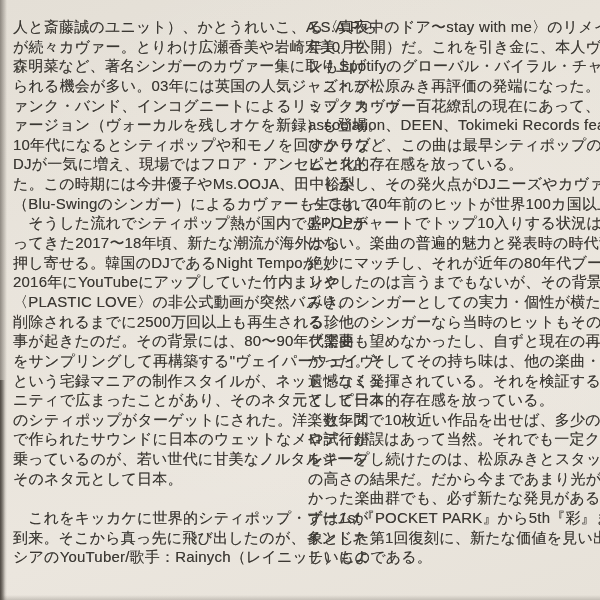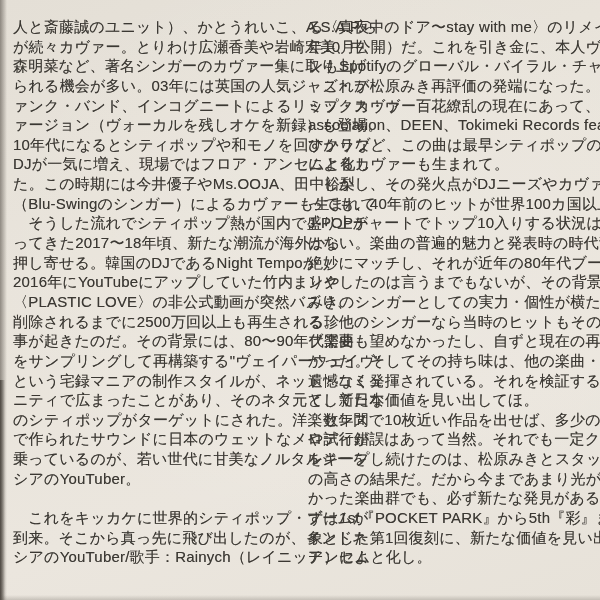--- a/index.html
+++ b/index.html
@@ -80,51 +80,51 @@
       <div class="line">2016年にYouTubeにアップしていた竹内まりや</div>
       <div class="line">〈PLASTIC LOVE〉の非公式動画が突然バズり、</div>
       <div class="line">削除されるまでに2500万回以上も再生される珍</div>
       <div class="line">事が起きたのだ。その背景には、80〜90年代楽曲</div>
       <div class="line">をサンプリングして再構築する"ヴェイパーウェイヴ"</div>
       <div class="line">という宅録マニアの制作スタイルが、ネット・コミュ</div>
       <div class="line">ニティで広まったことがあり、そのネタ元として日本</div>
       <div class="line">のシティポップがターゲットにされた。洋楽センス</div>
       <div class="line">で作られたサウンドに日本のウェットなメロディが</div>
       <div class="line">乗っているのが、若い世代に甘美なノルタルジーを</div>
-      <div class="line">シアのYouTuber。</div>
+      <div class="line">そのネタ元として日本。</div>
       <div class="line">&nbsp;</div>
       <div class="line">　これをキッカケに世界的シティポップ・ブームが</div>
       <div class="line">到来。そこから真っ先に飛び出したのが、インドネ</div>
       <div class="line">シアのYouTuber/歌手：Rainych（レイニッチ）によ</div>
     </div>
   <div class="col col-right">
       <div class="line">る〈真夜中のドア〜stay with me〉のリメイク（20</div>
       <div class="line">年10月公開）だ。これを引き金に、本人ヴァージョ</div>
       <div class="line">ンもSpotifyのグローバル・バイラル・チャートで</div>
       <div class="line">　これが松原みき再評価の発端になった。シティポ</div>
       <div class="line">ップ・カヴァー百花繚乱の現在にあって、Jill-Decoy</div>
       <div class="line">association、DEEN、Tokimeki Records feat.</div>
       <div class="line">ひかりなど、この曲は最早シティポップのマスター</div>
-      <div class="line">によるカヴァーも生まれて。</div>
+      <div class="line">ピース的存在感を放っている。</div>
       <div class="line">　しかし、その発火点がDJニーズやカヴァーであ</div>
       <div class="line">っても、40年前のヒットが世界100カ国以上の</div>
       <div class="line">J-POPチャートでトップ10入りする状況は尋常で</div>
       <div class="line">はない。楽曲の普遍的魅力と発表時の時代背景が</div>
       <div class="line">絶妙にマッチし、それが近年の80年代ブームとリ</div>
       <div class="line">ンクしたのは言うまでもないが、その背景には松原</div>
       <div class="line">みきのシンガーとしての実力・個性が横たわってい</div>
       <div class="line">る。他のシンガーなら当時のヒットもその後のクラ</div>
       <div class="line">ブ需要も望めなかったし、自ずと現在の再評価もな</div>
       <div class="line">かった。そしてその持ち味は、他の楽曲・作品でも</div>
       <div class="line">遺憾なく発揮されている。それを検証する機会とし</div>
-      <div class="line">て、新たな価値を見い出してほ。</div>
+      <div class="line">て、ピース的存在感を放っている。</div>
       <div class="line">　数年間で10枚近い作品を出せば、多少の冒険</div>
       <div class="line">や試行錯誤はあって当然。それでも一定クオリティ</div>
       <div class="line">をキープし続けたのは、松原みきとスタッフの意識</div>
       <div class="line">の高さの結果だ。だから今まであまり光が当たらな</div>
       <div class="line">かった楽曲群でも、必ず新たな発見があるはず。ま</div>
       <div class="line">ずは1st『POCKET PARK』から5th『彩』までを対</div>
       <div class="line">象とした第1回復刻に、新たな価値を見い出してほ</div>
-      <div class="line">アンセムと化し。</div>
+      <div class="line">しいものである。</div>
     </div>
   <div class="edge-left"></div>
   <div class="edge-bottom"></div>
 </div>
 
 </body></html>

